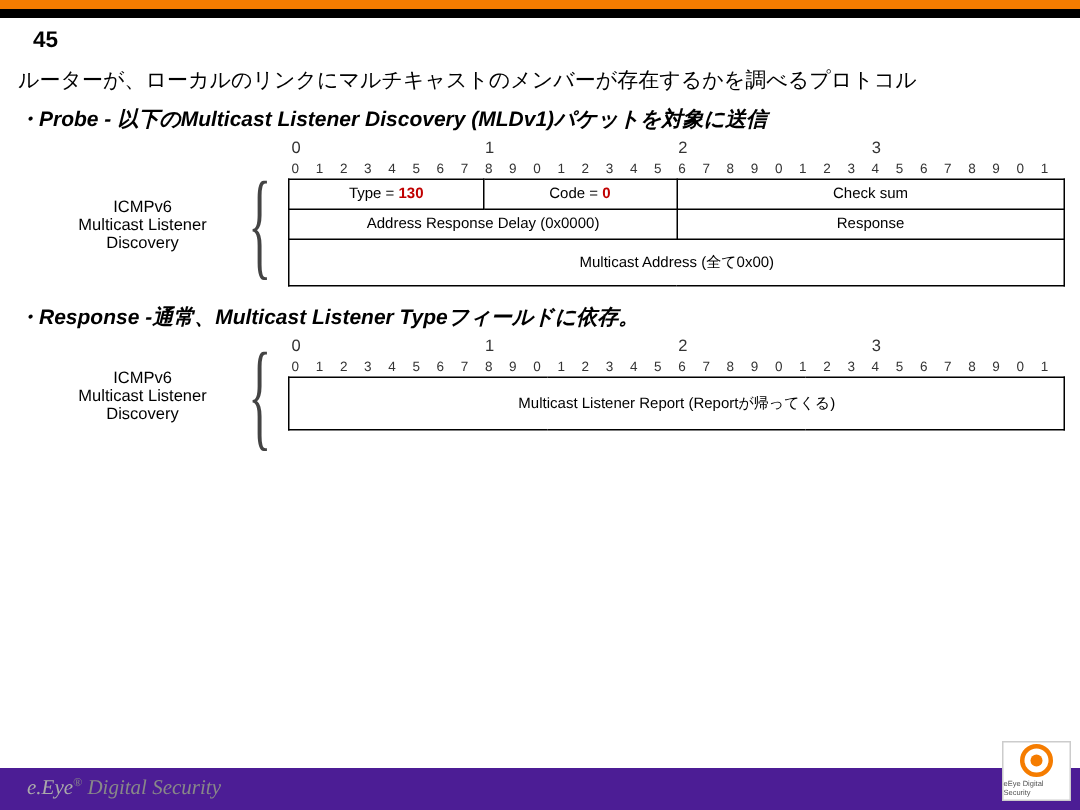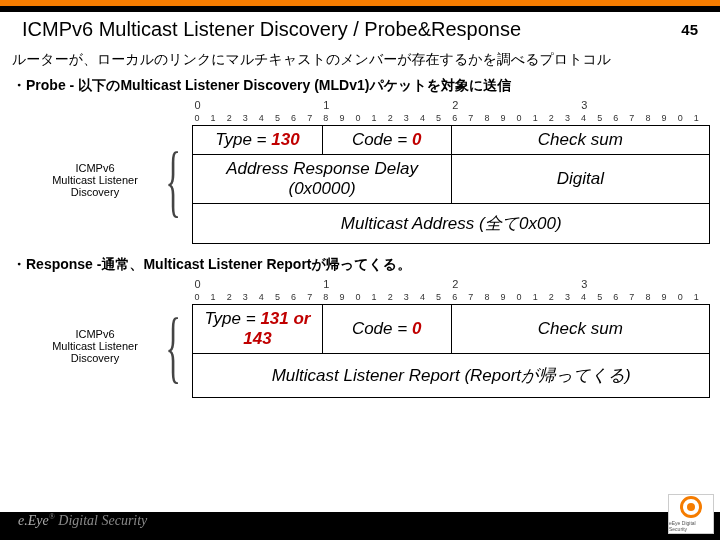--- a/index.html
+++ b/index.html
@@ -38,20 +38,21 @@
     color: #000;
   }
   .desc {
     font-size: 14px;
     padding: 6px 10px 6px 12px;
   }
   .section-line {
     font-size: 14px;
     font-weight: bold;
     padding: 2px 0 4px 12px;
+    font-style: italic;
   }
   
   .pkt-wrap {
     display: flex;
     align-items: stretch;
     padding: 0 10px 0 40px;
     margin-bottom: 10px;
   }
   .sidelabel {
     width: 110px;
@@ -97,39 +98,39 @@
   }
   .ruler .tens span:first-child { flex:1; text-align:left; }
   .pkt-table {
     border: 1px solid #000;
     width: 100%;
     border-collapse: collapse;
     table-layout: fixed;
   }
   .pkt-table td {
     border: 1px solid #000;
-    font-size: 17px;
+    font-size: 10px;
     text-align: center;
     padding: 4px 2px;
     vertical-align: middle;
-    font-style: italic;
   }
   .pkt-table .w8 { width: 25%; }
   .pkt-table .w16 { width: 50%; }
   .val-red { color: #c00000; font-weight: bold; }
   .lbl { font-weight: normal; }
   
   .footer {
     position: absolute;
     bottom: 0;
     left: 0;
     right: 0;
     height: 28px;
-    background: #000000;
-    display: flex;
+    background: #4c1d95;
+    display: flex;
+    align-items: center;
     padding-left: 18px;
   }
   .footer-text {
     color: #888;
     font-size: 14px;
     font-style: italic;
     font-family: "Times New Roman", serif;
   }
   .footer-text .eye { color:#aaa; }
   .footer-text sup { font-size: 8px; }
@@ -161,21 +162,20 @@
   }
   .footer-logo .t { font-size:5px; color:#555; margin-top:2px;}
 </style>
 </head>
 <body>
 
 <div class="top-orange-bar"></div>
 <div class="top-black-bar"></div>
 
 <div class="header-row">
-  <div class="title">ICMPv6 Multicast Listener Discovery / Probe&amp;Response</div>
   <div class="pagenum">45</div>
 </div>
 
 <div class="desc">ルーターが、ローカルのリンクにマルチキャストのメンバーが存在するかを調べるプロトコル</div>
 
 <div class="section-line">・Probe - 以下のMulticast Listener Discovery (MLDv1)パケットを対象に送信</div>
 
 <div class="pkt-wrap">
   <div class="sidelabel">
     <span style="white-space:pre-line">ICMPv6
@@ -248,31 +248,31 @@
         <td class="w8">
           <span class="lbl">Type = </span><span class="val-red">130</span>
         </td>
         <td class="w8">
           <span class="lbl">Code = </span><span class="val-red">0</span>
         </td>
         <td class="w16">Check sum</td>
       </tr>
       <tr>
         <td colspan="2">Address Response Delay (0x0000)</td>
-        <td>Digital</td>
+        <td>Response</td>
       </tr>
       <tr>
         <td colspan="3" style="padding:8px 2px">Multicast Address (全て0x00)</td>
       </tr>
     </tbody>
       </table>
   </div>
 </div>
 
-<div class="section-line">・Response -通常、Multicast Listener Reportが帰ってくる。</div>
+<div class="section-line">・Response -通常、Multicast Listener Typeフィールドに依存。</div>
 
 <div class="pkt-wrap">
   <div class="sidelabel">
     <span style="white-space:pre-line">ICMPv6
 Multicast Listener
 Discovery</span>
   </div>
   <div class="brace-col">
       <span class="brace">{</span>
     </div>
@@ -328,29 +328,20 @@
         <span style="flex: 1 1 0%; font-size: 9px; text-align: left;">5</span>
         <span style="flex: 1 1 0%; font-size: 9px; text-align: left;">6</span>
         <span style="flex: 1 1 0%; font-size: 9px; text-align: left;">7</span>
         <span style="flex: 1 1 0%; font-size: 9px; text-align: left;">8</span>
         <span style="flex: 1 1 0%; font-size: 9px; text-align: left;">9</span>
         <span style="flex: 1 1 0%; font-size: 9px; text-align: left;">0</span>
         <span style="flex: 1 1 0%; font-size: 9px; text-align: left;">1</span>
       </div>
     <table class="pkt-table">
       <tbody>
-          <tr>
-        <td class="w8">
-          <span class="lbl">Type = </span><span class="val-red">131 or 143</span>
-        </td>
-        <td class="w8">
-          <span class="lbl">Code = </span><span class="val-red">0</span>
-        </td>
-        <td class="w16">Check sum</td>
-      </tr>
       <tr>
         <td colspan="3" style="padding:10px 2px">Multicast Listener Report (Reportが帰ってくる)</td>
       </tr>
     </tbody>
       </table>
   </div>
 </div>
 
 <div class="footer">
   <span class="footer-text">

